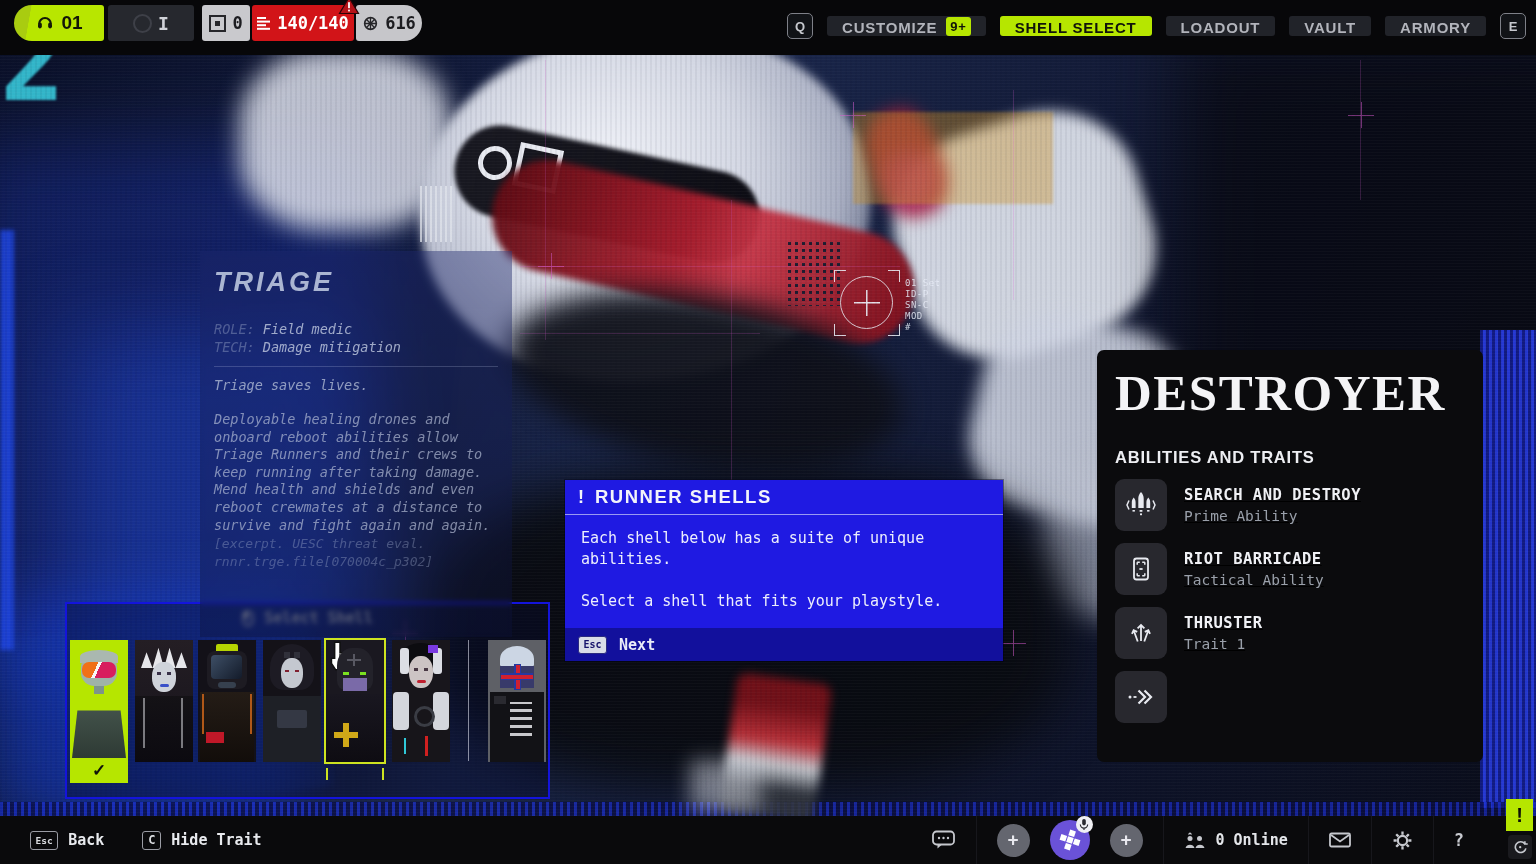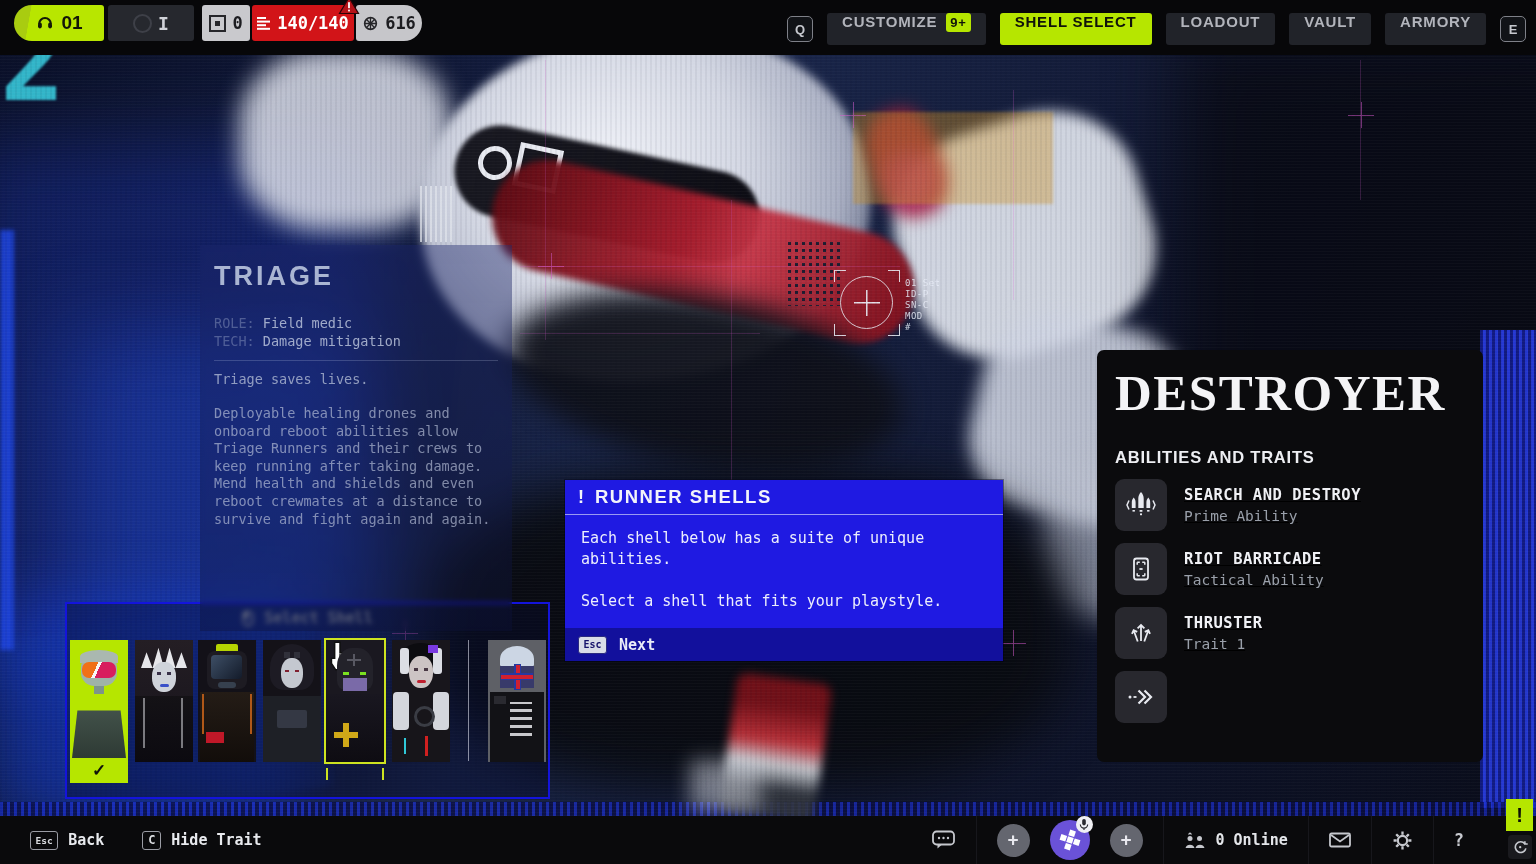--- a/index.html
+++ b/index.html
@@ -48,28 +48,28 @@
   .pill-cap{width:102px;background:#d21418;border-radius:3px;color:#fff;font-size:17px;margin-right:2px;position:relative;font-family:"DejaVu Sans Mono",monospace;}
   .pill-cur{width:66px;background:#c6c6ca;border-radius:3px 18px 18px 3px;color:#1c1c20;font-size:17px;font-family:"DejaVu Sans Mono",monospace;}
   .circle-ic{width:15px;height:15px;border:2px solid #3e4048;border-radius:50%;}
   .cube-ic{width:13px;height:13px;border:2px solid #26262a;display:flex;align-items:center;justify-content:center;}
   .cube-ic b{width:5px;height:5px;background:#26262a;}
   .warnbadge{position:absolute;right:-6px;top:-9px;}
 
   #topnav{position:absolute;right:10px;top:13px;display:flex;align-items:center;gap:14px;z-index:6;}
   .keybadge{width:24px;height:24px;border:1.5px solid #7e8088;border-radius:5px;background:rgba(20,22,28,.8);
     color:#c6c8ce;font-size:13px;font-weight:800;display:flex;align-items:center;justify-content:center;}
-  .navbtn{height:32px;background:#212329;border-radius:3px;display:flex;align-items:flex-start;padding:0 15px;
+  .navbtn{height:20px;background:#212329;border-radius:3px;display:flex;align-items:flex-end;padding:0 15px;
     color:#b2b4bb;font-size:15px;font-weight:800;letter-spacing:.8px;}
   .navbtn.active{background:#b6e600;color:#10130a;}
   .navbadge{margin-left:9px;background:#b6e600;color:#10130a;font-size:13px;font-weight:800;border-radius:3px;padding:2px 4px;}
 
   
-  #infoPanel{left:200px;top:245px;width:312px;height:386px;z-index:4;
-    background:linear-gradient(rgba(28,38,108,.42),rgba(14,19,58,.38));backdrop-filter:blur(2.5px);padding:16px 14px;box-sizing:border-box;}
+  #infoPanel{left:200px;top:251px;width:312px;height:386px;z-index:4;
+    background:linear-gradient(rgba(28,38,108,.42),rgba(14,19,58,.38));backdrop-filter:blur(2.5px);padding:16px 14px;box-sizing:border-box;font-style:italic;}
   #infoPanel .ttl{font-size:27px;font-weight:900;letter-spacing:3px;color:rgba(208,218,238,.8);}
   #infoPanel .meta{margin-top:22px;font-size:13.5px;line-height:18px;}
   #infoPanel .meta .lbl{color:rgba(160,172,205,.42);}
   #infoPanel .meta .val{color:rgba(198,208,228,.78);}
   #infoPanel hr{border:none;border-top:1px solid rgba(200,210,240,.22);margin:10px 0 10px;}
   #infoPanel .tag{font-size:13.5px;color:rgba(192,202,222,.72);}
   #infoPanel .desc{margin-top:18px;font-size:13.5px;line-height:17.6px;color:rgba(186,196,218,.66);}
   #infoPanel .exc{margin-top:1px;font-size:13px;line-height:17.6px;color:rgba(172,182,212,.35);}
 
   
@@ -274,20 +274,24 @@
     <div class="ttl" style="font-family:'Liberation Sans',sans-serif;">TRIAGE</div>
     <div class="meta">
       <div><span class="lbl">ROLE:</span>
            <span class="val">Field medic</span></div>
       <div><span class="lbl">TECH:</span>
            <span class="val">Damage mitigation</span></div>
     </div>
     <hr>
     <div class="tag">Triage saves lives.</div>
     <div class="desc">Deployable healing drones and onboard reboot abilities allow Triage Runners and their crews to keep running after taking damage. Mend health and shields and even reboot crewmates at a distance to survive and fight again and again.</div>
+    <div class="exc">
+      <div>[excerpt. UESC threat eval.</div>
+      <div>rnnr.trge.file[070004c_p302]</div>
+    </div>
   </aside>
 
   <div class="abs" id="modal">
     <div class="hd">
       <span class="bang">!</span>
       <span class="ttl">RUNNER SHELLS</span>
     </div>
     <div class="bd mono">
       <p>Each shell below has a suite of unique abilities.</p>
       <p>Select a shell that fits your playstyle.</p>

